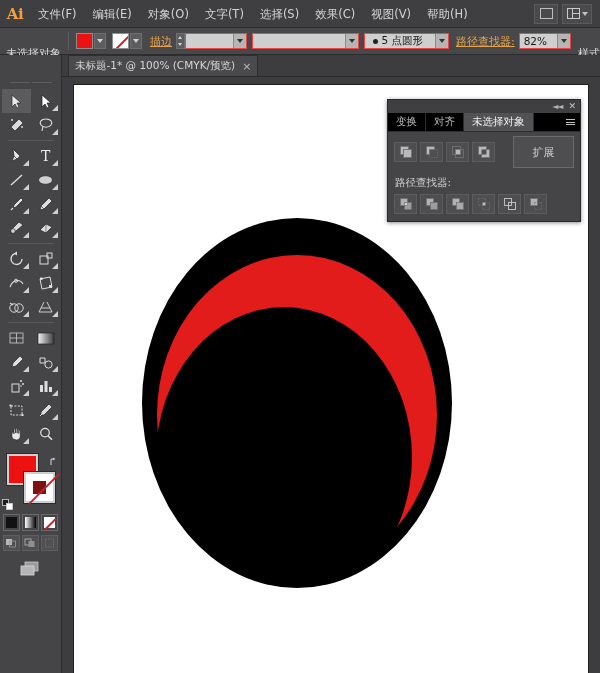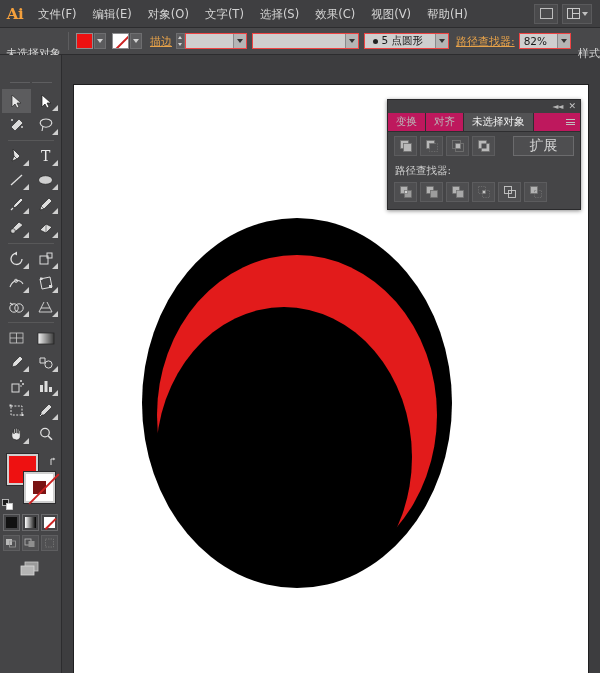--- a/index.html
+++ b/index.html
@@ -213,21 +213,21 @@
     background: #454547; border: 1px solid #2a2a2c;
     box-shadow: 0 1px 4px rgba(0,0,0,0.45);
   }
   .pf-titlebar {
     height: 13px; background: #3f3f41; display: flex; align-items: center;
     justify-content: flex-end; padding-right: 4px; gap: 6px;
   }
   .pf-collapse { color: #b5b5b5; font-size: 8px; letter-spacing: -1px; }
   .pf-close { color: #c5c5c5; font-size: 9px; line-height: 9px; }
   .pf-tabs {
-    height: 19px; background: #be185d; display: flex; align-items: stretch;
+    height: 19px; background: #000000; display: flex; align-items: stretch;
     border-bottom: 1px solid #2e2e30;
   }
   .pf-tab {
     padding: 0 8px; display: flex; align-items: center;
     color: #b9b9b9; font-size: 10.5px; white-space: nowrap;
     border-right: 1px solid #2e2e30;
   }
   .pf-tab.active { background: #525254; color: #f2f2f2; }
   .pf-menu {
     margin-left: auto; display: flex; align-items: center; padding: 0 5px;
@@ -235,24 +235,24 @@
   .pf-menu .lines { display: flex; flex-direction: column; gap: 1.5px; }
   .pf-menu .lines i { display: block; width: 9px; height: 1px; background: #c0c0c0; }
   .pf-body { padding: 4px 6px 7px 6px; }
   .pf-section-label { color: #cfcfcf; font-size: 10.5px; margin: 2px 0 4px 1px; }
   .pf-row { display: flex; align-items: center; gap: 3px; }
   .pf-btn {
     width: 23px; height: 20px; background: #4e4e50; border: 1px solid #5c5c5e;
     display: flex; align-items: center; justify-content: center;
   }
   .pf-expand {
-    margin-left: auto; width: 61px; height: 20px;
+    margin-left: auto; width: 61px; height: 32px;
     background: #4e4e50; border: 1px solid #6b6b6d;
     display: flex; align-items: center; justify-content: center;
-    color: #d2d2d2; font-size: 14px;
+    color: #d2d2d2; font-size: 11px;
   }
   .pf-row2 { display: flex; align-items: center; gap: 3px; margin-top: 3px; }
 
   
   .rstrip {
     position: absolute; right: 0; top: 55px; width: 0px; height: 618px; background: #3a3a3c;
   }
 </style>
 </head>
 <body>
@@ -324,20 +324,27 @@
     <div class="combo" style="width:54px">
       <span>82%</span>
       <div class="combo-arrow">
           <div class="caret-dk"></div>
         </div>
     </div>
     <div style="width:7px"></div>
     <div class="cb-label">样式</div>
   </div>
 
+  <div class="tabbar">
+    <div style="width:6px"></div>
+    <div class="doc-tab">
+      <span>未标题-1* @ 100% (CMYK/预览)</span>
+      <span class="tab-close">×</span>
+    </div>
+  </div>
 
   <div class="toolbar">
     <div class="tb-grip">
         <span></span>
         <span></span>
       </div>
 
     <div class="tool-grid">
 
       <div class="tool sel">

